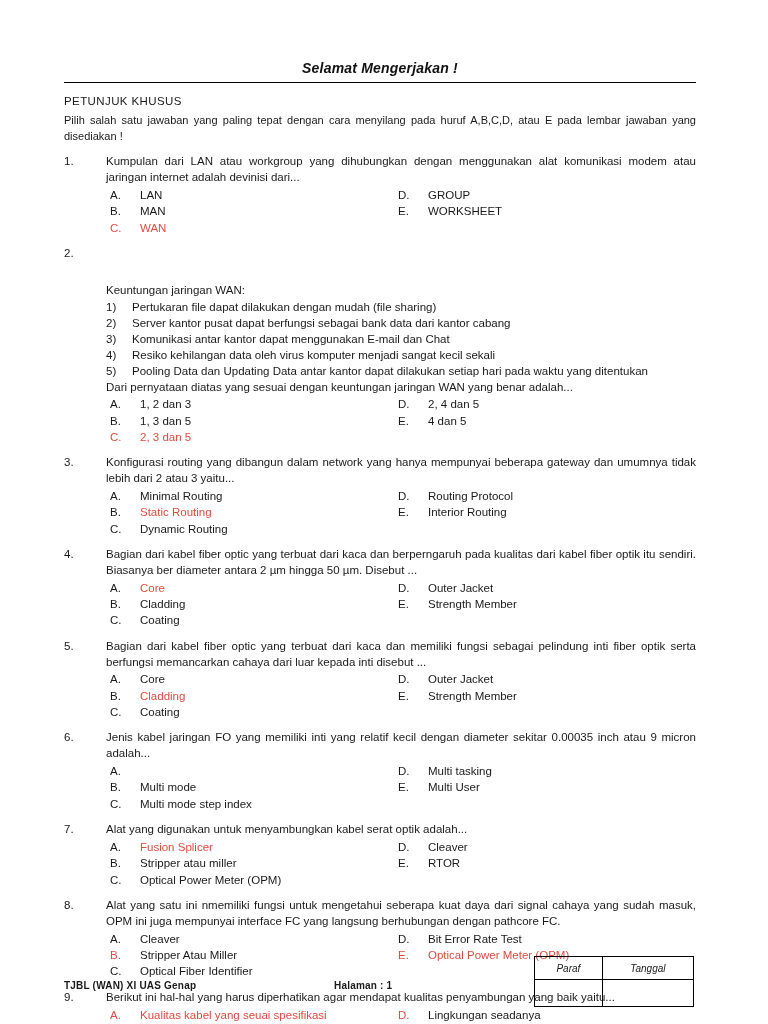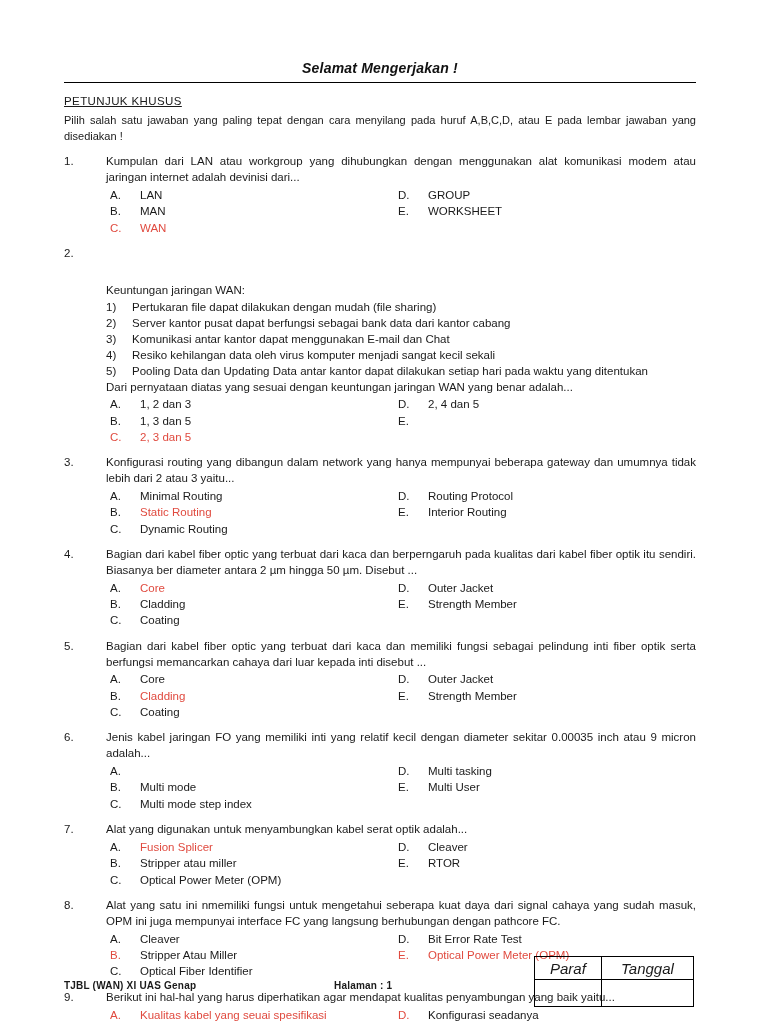--- a/index.html
+++ b/index.html
@@ -40,21 +40,20 @@
     color: #111;
   }
   .title-rule {
     border: none;
     border-top: 1.6px solid #000;
     margin: 0 0 8px 0;
     width: 100%;
   }
   .petunjuk {
     font-size: 11.5px;
-    text-decoration: underline;
     letter-spacing: 0.4px;
     margin: 0 0 6px 0;
     display: inline-block;
   }
   .intro {
     font-size: 11px;
     line-height: 1.42;
     text-align: justify;
     margin: 0 0 10px 0;
   }
@@ -144,21 +143,21 @@
     position: absolute;
     left: 270px;
     top: 0;
   }
   .sign-table {
     position: absolute;
     left: 534px;
     top: 948px;
     width: 160px;
     border-collapse: collapse;
-    font-size: 15px;
+    font-size: 10px;
   }
   .sign-table td {
     border: 1.3px solid #000;
     height: 24px;
     text-align: center;
     padding: 1px 4px;
   }
   .sign-table td.head {
     font-style: italic;
     height: 20px;
@@ -256,20 +255,21 @@
                 <div class="opt-text">2, 4 dan 5</div>
               </div>
             </div>
             <div class="opt-row">
               <div class="opt-col left">
                 <div class="opt-letter">B.</div>
                 <div class="opt-text">1, 3 dan 5</div>
               </div>
               <div class="opt-col right">
                 <div class="opt-letter">E.</div>
+                <div class="opt-text">4 dan 5</div>
               </div>
             </div>
             <div class="opt-row">
               <div class="opt-col left">
                 <div class="opt-letter red">C.</div>
                 <div class="opt-text red">2, 3 dan 5</div>
               </div>
               <div class="opt-col right"></div>
             </div>
           </div>
@@ -503,21 +503,21 @@
             </div>
           </div>
           <div class="opts">
             <div class="opt-row">
               <div class="opt-col left">
                 <div class="opt-letter red">A.</div>
                 <div class="opt-text red">Kualitas kabel yang seuai spesifikasi</div>
               </div>
               <div class="opt-col right">
                 <div class="opt-letter red">D.</div>
-                <div class="opt-text">Konfigurasi seadanya</div>
+                <div class="opt-text">Lingkungan seadanya</div>
               </div>
             </div>
             <div class="opt-row">
               <div class="opt-col left">
                 <div class="opt-letter">B.</div>
                 <div class="opt-text">Single saja dapat menyambung</div>
               </div>
               <div class="opt-col right">
                 <div class="opt-letter">E.</div>
                 <div class="opt-text">Mengenakan wearpack</div>

